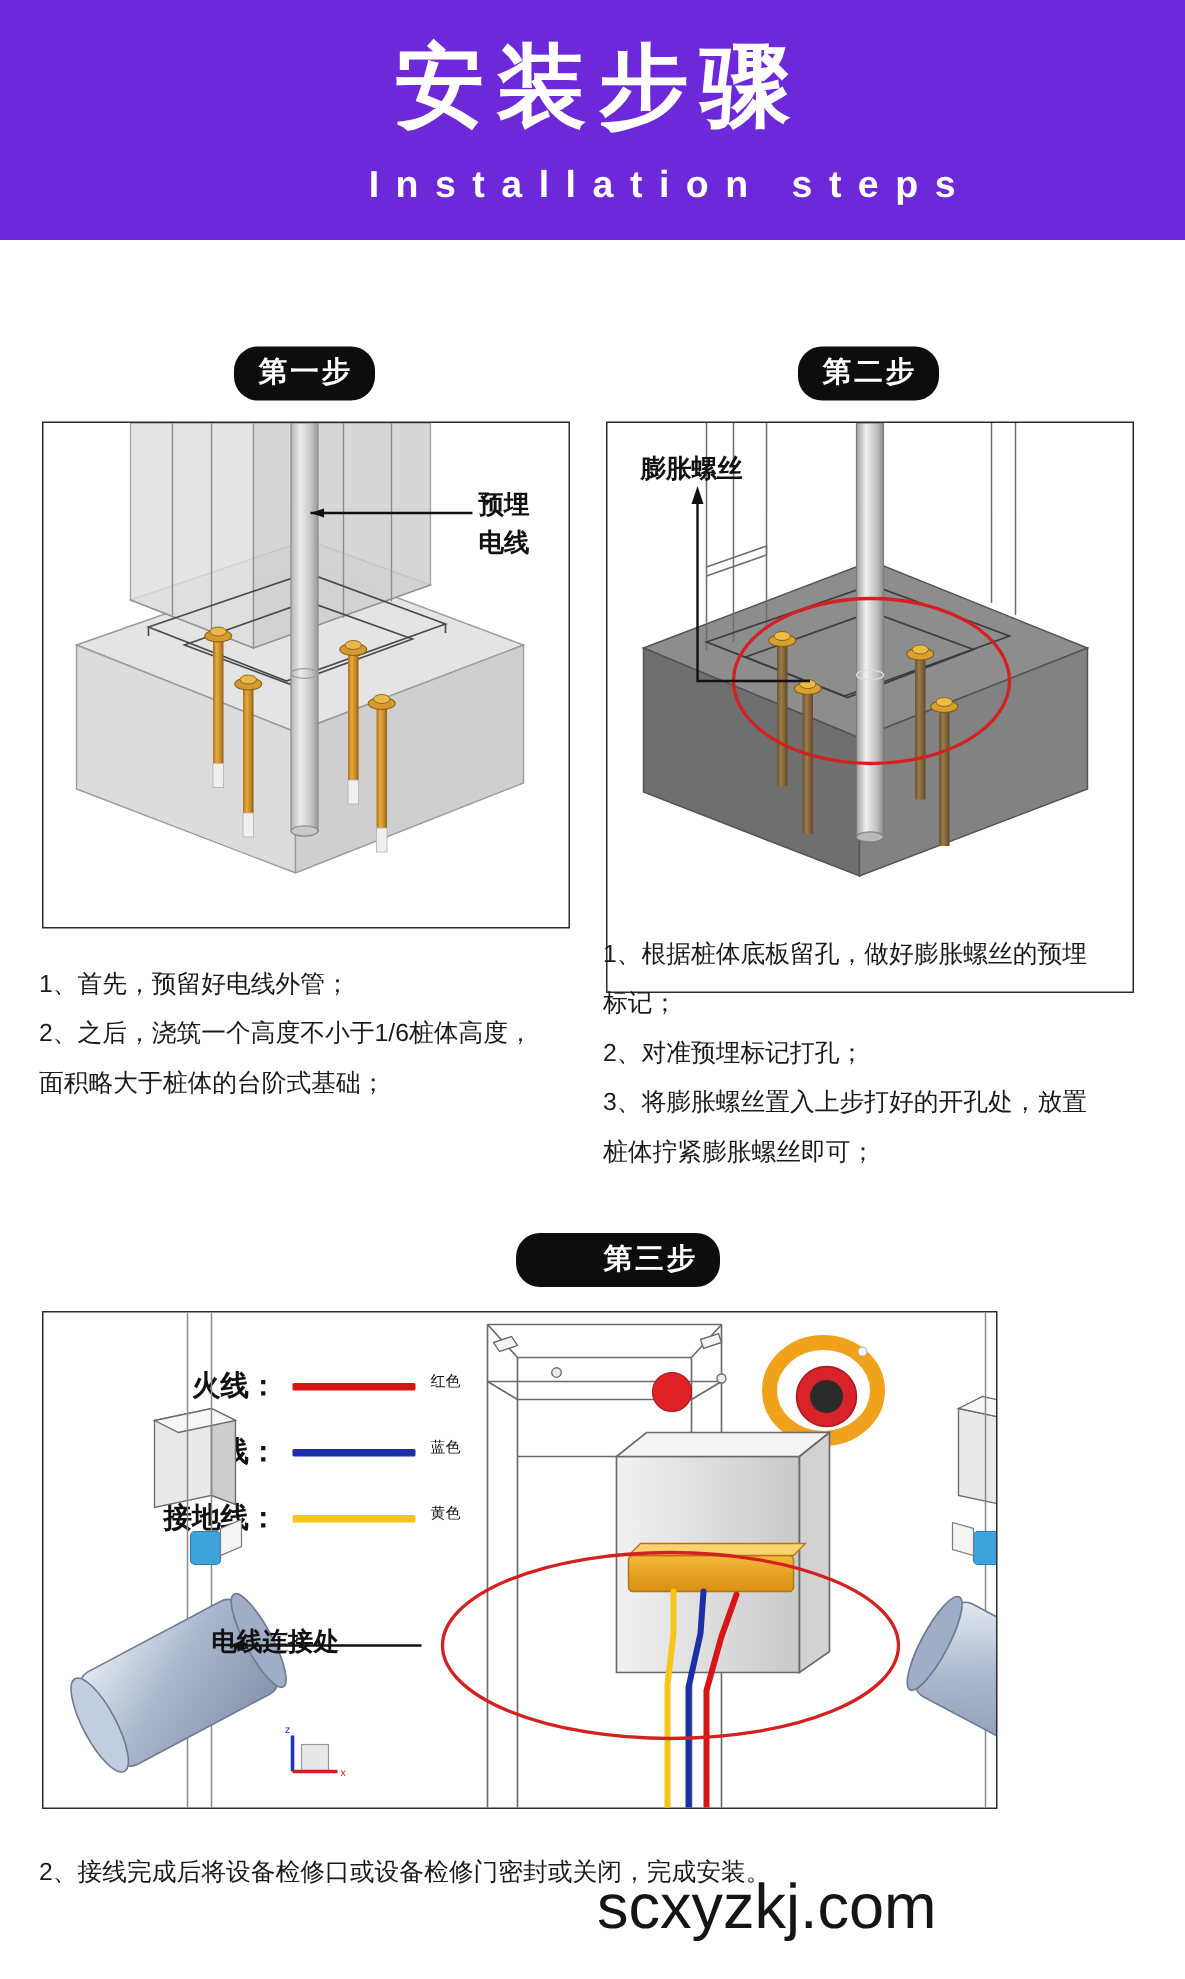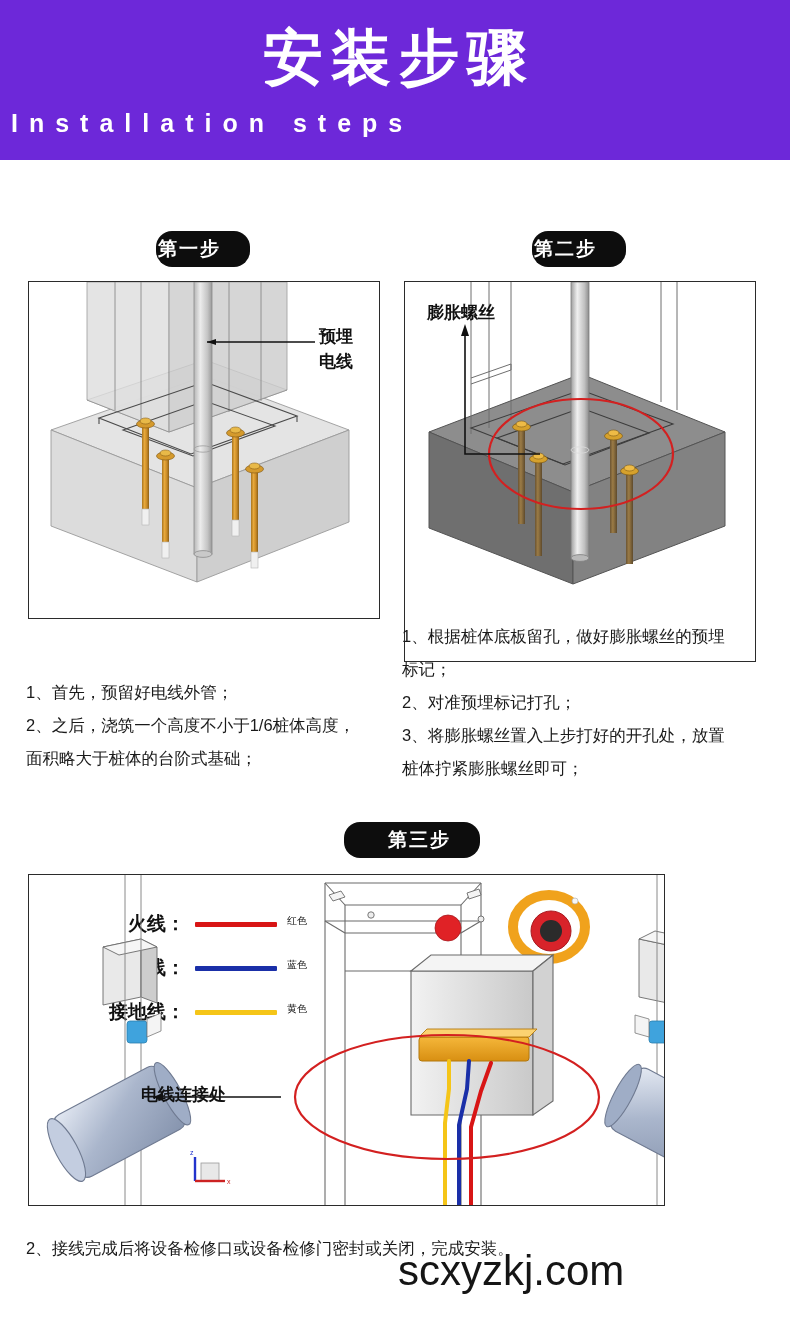--- a/index.html
+++ b/index.html
@@ -34,41 +34,41 @@
     font-weight: bold;
     letter-spacing: 8px;
     text-indent: 8px;
     line-height: 72px;
     white-space: nowrap;
   }
   .banner-sub {
     position: absolute;
     left: 0; top: 108px;
     width: 648px;
-    text-align: left;
+    text-align: right;
     color: #ffffff;
     font-size: 25px;
     font-weight: bold;
     letter-spacing: 11px;
     text-indent: 11px;
     line-height: 30px;
     white-space: nowrap;
   }
 
   
   .badge {
     position: absolute;
     background: #0d0d0d;
     color: #ffffff;
     border-radius: 16px;
     font-size: 19px;
     font-weight: bold;
     letter-spacing: 2px;
     text-indent: 2px;
-    text-align: left;
+    text-align: center;
     line-height: 36px;
     height: 36px;
     width: 94px;
     z-index: 5;
   }
   #badge1 { left: 156px; top: 231px; }
   #badge2 { left: 532px; top: 231px; }
   #badge3 { left: 344px; top: 822px; padding-left: 42px; }
 
   
@@ -84,21 +84,21 @@
   #panel3 { left: 28px;  top: 874px; width: 637px; height: 332px; }
 
   
   .caption {
     position: absolute;
     font-size: 16.5px;
     line-height: 33px;
     color: #1a1a1a;
     white-space: nowrap;
   }
-  #cap1 { left: 26px;  top: 640px; width: 360px; margin-top: 36px; }
+  #cap1 { left: 26px;  top: 640px; width: 360px; }
   #cap2 { left: 402px; top: 620px; width: 370px; }
   #cap3 { left: 26px;  top: 1232px; width: 740px; }
 
   
   .illus { position: absolute; left: 0; top: 0; }
 
   .lead-label {
     position: absolute;
     font-size: 17px;
     font-weight: bold;

